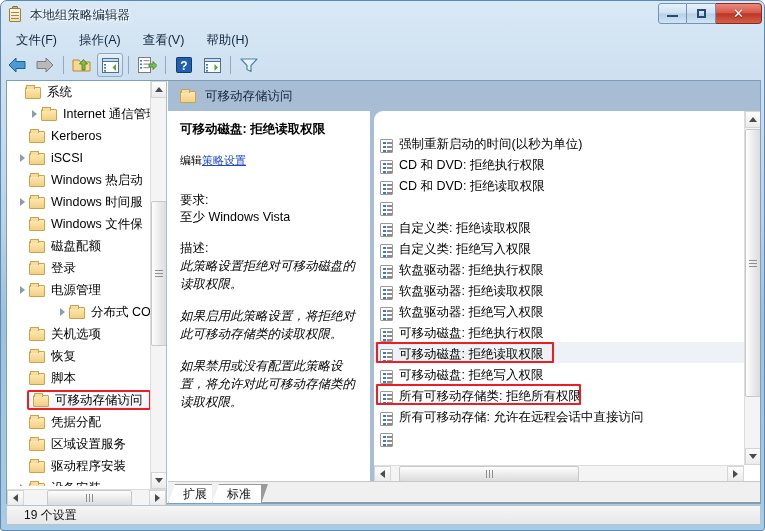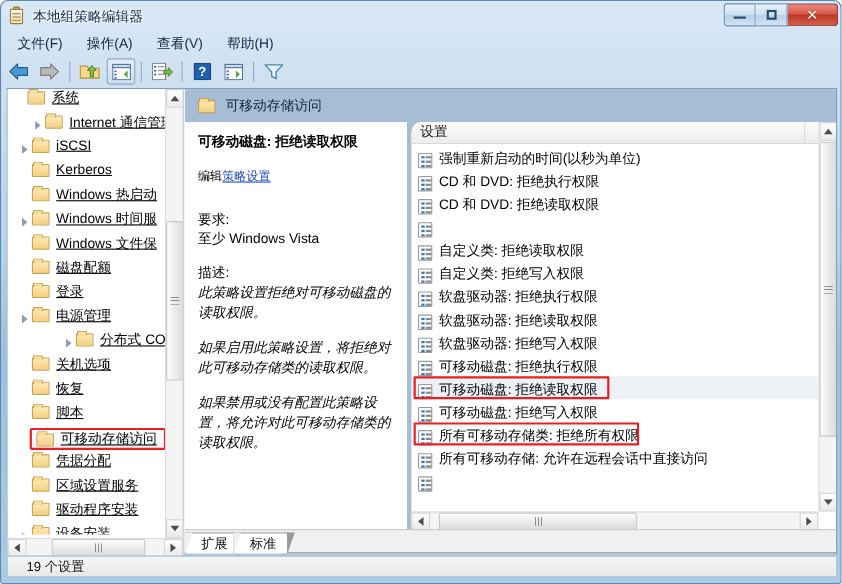--- a/index.html
+++ b/index.html
@@ -91,24 +91,23 @@
   #treepane {
     position: absolute; left: 0; top: 0; width: 160px; height: 424px;
     background: #fff;
     border-right: 1px solid #a8bfd2;
     overflow: hidden;
   }
   #treeinner {
     position:absolute; left:0; top:0; width:144px; height:405px; overflow:hidden;
   }
   .trow {
-    height: 22px; display: flex; 
+    height: 22px; display: flex; align-items: center;
     white-space: nowrap; font-size: 12.5px; color: #000;
     padding-left: 4px;
-    text-decoration: underline;
   }
   .tw-arrow {
     width: 14px; height: 22px; display:flex; align-items:center; justify-content:center;
     flex: 0 0 14px;
   }
   .tri {
     width:0;height:0;border-left:5px solid #8e9da8;border-top:4px solid transparent;border-bottom:4px solid transparent;
   }
   .tfolder {
     width: 17px; height: 14px; margin-right: 5px; flex: 0 0 17px; position: relative;
@@ -405,34 +404,34 @@
           <div class="trow" style="padding-left: 20px;">
             <span class="tw-arrow">
               <span class="tri"></span>
             </span>
             <span class="tfolder">
               <i></i>
             </span>
             <span class="tlabel">Internet 通信管理</span>
           </div>
           <div class="trow" style="padding-left: 8px;">
+            <span class="tw-arrow"></span>
+            <span class="tfolder">
+              <i></i>
+            </span>
+            <span class="tlabel">Kerberos</span>
+          </div>
+          <div class="trow" style="padding-left: 8px;">
             <span class="tw-arrow">
               <span class="tri"></span>
             </span>
             <span class="tfolder">
               <i></i>
             </span>
             <span class="tlabel">iSCSI</span>
-          </div>
-          <div class="trow" style="padding-left: 8px;">
-            <span class="tw-arrow"></span>
-            <span class="tfolder">
-              <i></i>
-            </span>
-            <span class="tlabel">Kerberos</span>
           </div>
           <div class="trow" style="padding-left: 8px;">
             <span class="tw-arrow"></span>
             <span class="tfolder">
               <i></i>
             </span>
             <span class="tlabel">Windows 热启动</span>
           </div>
           <div class="trow" style="padding-left: 8px;">
             <span class="tw-arrow">
@@ -590,23 +589,20 @@
             <div class="d-h">至少 Windows Vista</div>
           </div>
 
           <div class="d-h">描述:</div>
           <div class="d-p">此策略设置拒绝对可移动磁盘的读取权限。</div>
           <div class="d-p">如果启用此策略设置，将拒绝对此可移动存储类的读取权限。</div>
           <div class="d-p">如果禁用或没有配置此策略设置，将允许对此可移动存储类的读取权限。</div>
         </div>
 
         <div id="listpane">
-          <div id="listheader">
-            <div class="hcell">设置</div>
-          </div>
 
           <div id="listbody">
               <div class="lrow">
                 <span class="docicon"></span>
                 <span>强制重新启动的时间(以秒为单位)</span>
               </div>
               <div class="lrow">
                 <span class="docicon"></span>
                 <span>CD 和 DVD: 拒绝执行权限</span>
               </div>

